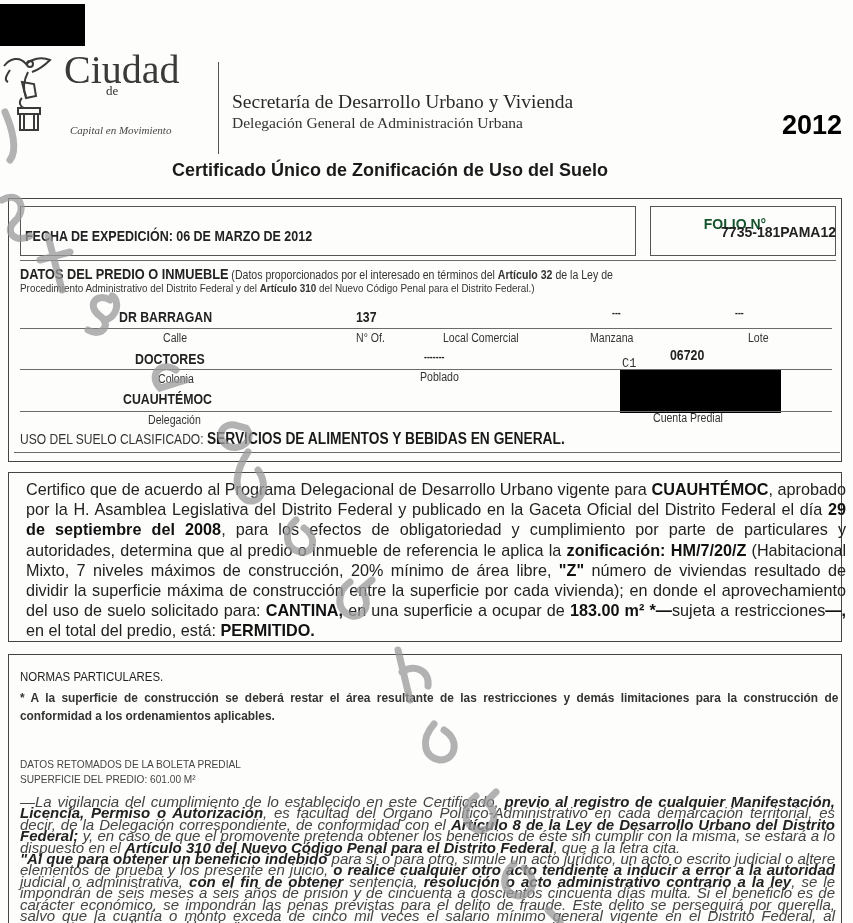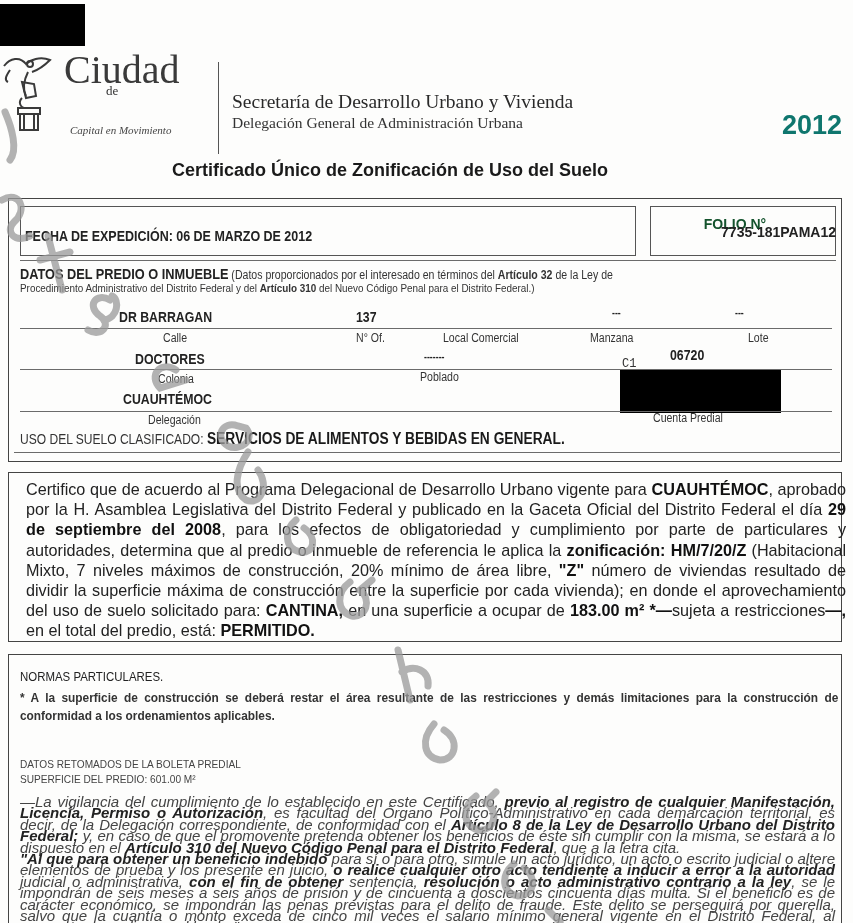--- a/index.html
+++ b/index.html
@@ -13,21 +13,21 @@
   
   .logo-wrap { left: 0; top: 52px; width: 222px; height: 80px; }
   .logo-figure { left: 0; top: 0; width: 62px; height: 80px; }
   .logo-text1 { left: 64px; top: 0px; font-family: "Liberation Serif", serif; font-size: 40px; line-height: 36px; color: #3a3a3a; }
   .logo-text2 { left: 64px; top: 36px; font-family: "Liberation Serif", serif; font-size: 40px; line-height: 36px; color: #3a3a3a; }
   .logo-de { left: 106px; top: 31px; font-size: 13px; font-family: "Liberation Serif", serif; color: #333; }
   .logo-tag { left: 70px; top: 72px; font-family: "Liberation Serif", serif; font-style: italic; font-size: 11px; color: #444; white-space: nowrap; }
   .logo-divider { left: 218px; top: 62px; width: 1px; height: 92px; background: #555; }
   .sec-title { left: 232px; top: 91px; font-family: Liberation Serif, serif; font-size: 19.5px; color: #2a2a2a; white-space: nowrap; }
   .sec-sub { left: 232px; top: 114px; font-family: "Liberation Serif", serif; font-size: 15.5px; color: #333; white-space: nowrap; }
-  .year { left: 782px; top: 110px; font-size: 27px; font-weight: bold; color: #0f766e; }
+  .year { left: 782px; top: 110px; font-size: 27px; font-weight: bold; color: #000000; }
   .doc-title { left: 172px; top: 160px; font-size: 18px; font-weight: bold; color: #1a1a1a; white-space: nowrap; }
 
   
   .box1 { left: 8px; top: 198px; width: 834px; height: 264px; border: 1.5px solid #444; box-sizing: border-box; }
   .fecha-box { left: 20px; top: 206px; width: 616px; height: 50px; border: 1px solid #555; box-sizing: border-box; }
   .fecha-text { left: 25px; top: 228px; font-size: 14.5px; font-weight: bold; color: #222; white-space: nowrap; transform: scaleX(0.86); transform-origin: left; }
   .folio-box { left: 650px; top: 206px; width: 186px; height: 50px; border: 1px solid #555; box-sizing: border-box; text-align: center; }
   .folio-label { left: 650px; top: 216px; width: 170px; text-align: center; font-size: 14px; font-weight: bold; color: #14532d; }
   .folio-val { left: 650px; top: 224px; width: 186px; text-align: right; font-size: 14px; font-weight: bold; color: #222; }
   .sep-line { height: 1px; background: #6b6b6b; }

